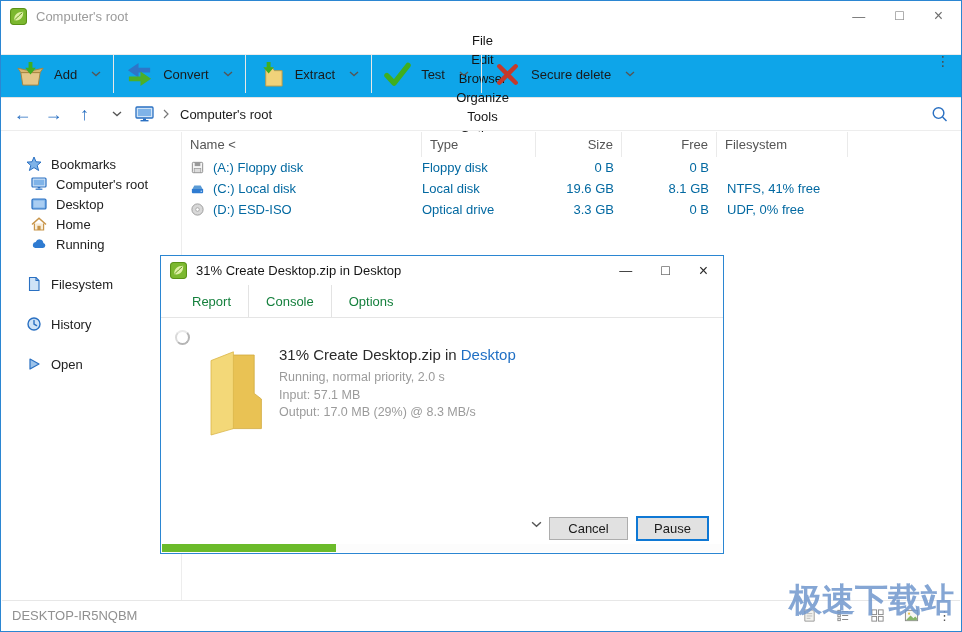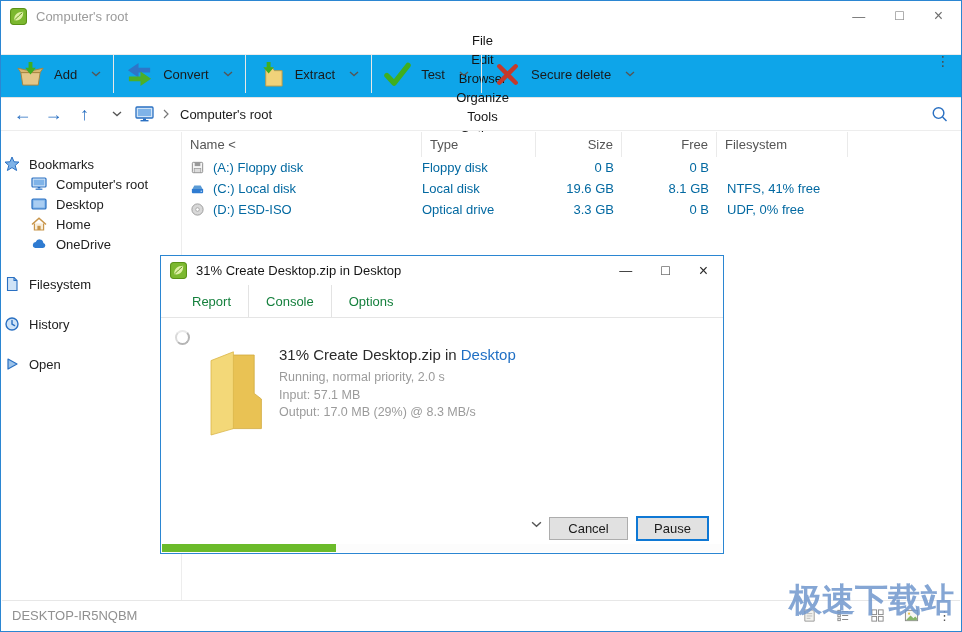--- a/index.html
+++ b/index.html
@@ -36,21 +36,21 @@
   .nav-arrow { width:31px; text-align:center; color:#2a70c2; font-size:18px; }
   .nav-chev { margin-left:12px; display:flex; align-items:center; }
   .nav-monitor { margin-left:13px; width:19px; height:16px; }
   .nav-crumb-sep { margin-left:9px; display:flex; align-items:center; }
   .breadcrumb-text { font-size:13px; color:#1a1a1a; margin-left:11px; }
   .nav-search { margin-left:auto; margin-right:12px; width:19px; height:19px; }
 
   
   .content { position:absolute; top:131px; left:1px; right:1px; bottom:31px; display:flex; background:#fff; }
   .sidebar { width:180px; flex:none; border-right:1px solid #ededed; padding-top:22px; }
-  .side-row { display:flex; align-items:center; gap:9px; height:20px; padding-left:2px; font-size:13px; color:#222; }
+  .side-row { display:flex; align-items:center; gap:9px; height:20px; padding-left:24px; font-size:13px; color:#222; }
   .side-row.child { padding-left:29px; }
   .side-row svg { width:16px; height:16px; flex:none; }
   .side-gap { height:20px; }
 
   .filearea { flex:1; font-size:13px; }
   .grid-header, .grid-row { display:grid; grid-template-columns:240px 114px 86px 95px 131px 1fr; align-items:center; }
   .grid-header { height:25px; color:#555; }
   .grid-header > div { height:100%; display:flex; align-items:center; border-right:1px solid #eaeaea; padding:0 8px; }
   .grid-header > div.hcell-last { border-right:none; }
   .grid-header .h-right { justify-content:flex-end; }
@@ -245,21 +245,21 @@
           <path d="M1.5 8 L8 2.2 L14.5 8" stroke="#c8954a" fill="none" stroke-width="1.6" stroke-linecap="round"></path>
           <path d="M3.4 7.4 V14 H12.6 V7.4" fill="#f7ecd9" stroke="#c8954a" stroke-width="1.2"></path>
           <rect x="6.4" y="9.8" width="3.2" height="4.2" fill="#c8954a"></rect>
         </svg>
         <span>Home</span>
       </div>
       <div class="side-row child">
         <svg viewBox="0 0 16 16">
           <path d="M4.2 12 h7.8 a2.6 2.6 0 0 0 0.4-5.1 a4 4 0 0 0-7.7-1 a3.1 3.1 0 0 0-0.5 6.1 z" fill="#2f7bd1"></path>
         </svg>
-        <span>OneDrive</span>
+        <span>Running</span>
       </div>
       <div class="side-gap"></div>
       <div class="side-row">
         <svg viewBox="0 0 16 16">
           <path d="M3.5 1.5 H10 L13 4.5 V14.5 H3.5 Z" fill="#cfe3f7" stroke="#2a70c2" stroke-width="1.1"></path>
           <path d="M10 1.5 V4.5 H13" fill="none" stroke="#2a70c2" stroke-width="1.1"></path>
         </svg>
         <span>Filesystem</span>
       </div>
       <div class="side-gap"></div>

